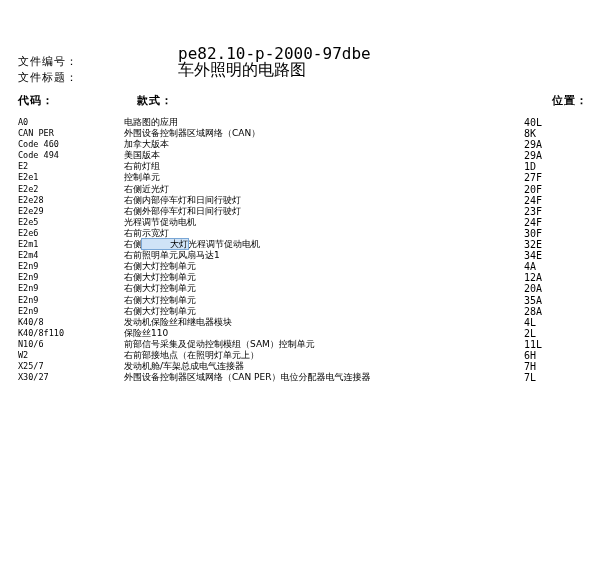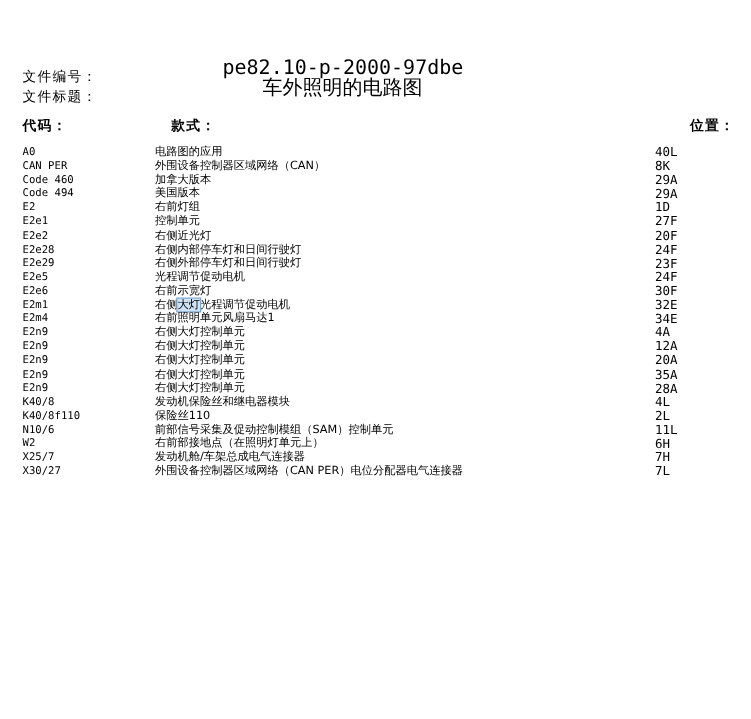--- a/index.html
+++ b/index.html
@@ -7,30 +7,30 @@
          font-family: "DejaVu Sans", sans-serif; color: #000; }
   .hdr { position: absolute; font-size: 11px; font-weight: normal; letter-spacing: 1px; margin-top: 11px; }
   .hval { position: absolute; font-size: 16px; font-family: "DejaVu Sans Mono", monospace; padding-left: 28px; }
   .colhdr { position: absolute; top: 93px; font-size: 11px; font-weight: bold; letter-spacing: 1px; }
   .rows { position: absolute; top: 117px; left: 0; width: 601px; }
   .row { position: relative; height: 11.1px; font-size: 9px; line-height: 11px; }
   .row span { position: absolute; top: 0; white-space: nowrap; }
   .code { left: 18px; font-family: "DejaVu Sans Mono", monospace; font-size: 8.5px; }
   .desc { left: 124px; }
   .pos { left: 524px; font-family: "DejaVu Sans Mono", monospace; font-size: 10px; }
-  .hl { background: #cfe3f7; outline: 1px solid #7aa7d6; }
+  .hl { background: #cfe3f7; outline: 1px solid #7aa7d6; padding-left: 28px; }
 </style>
 </head>
 <body>
 
 <div>
   <div class="hdr" style="left:18px;top:43px;">文件编号：</div>
   <div class="hval" style="left:150px;top:44px;">pe82.10-p-2000-97dbe</div>
   <div class="hdr" style="left:18px;top:59px;">文件标题：</div>
-  <div class="hval" style="left:150px;top:60px;font-family:'DejaVu Sans',sans-serif;margin-left:32px;">车外照明的电路图</div>
+  <div class="hval" style="left:150px;top:60px;font-family:'DejaVu Sans',sans-serif;">车外照明的电路图</div>
 </div>
 
 <div class="colhdr" style="left:18px;">代码：</div>
 <div class="colhdr" style="left:124px;padding-left:13px;">款式：</div>
 <div class="colhdr" style="left:524px;margin-left:28px;">位置：</div>
 
 <div class="rows">
   <div class="row">
       <span class="code">A0</span>
       <span class="desc">电路图的应用</span>

